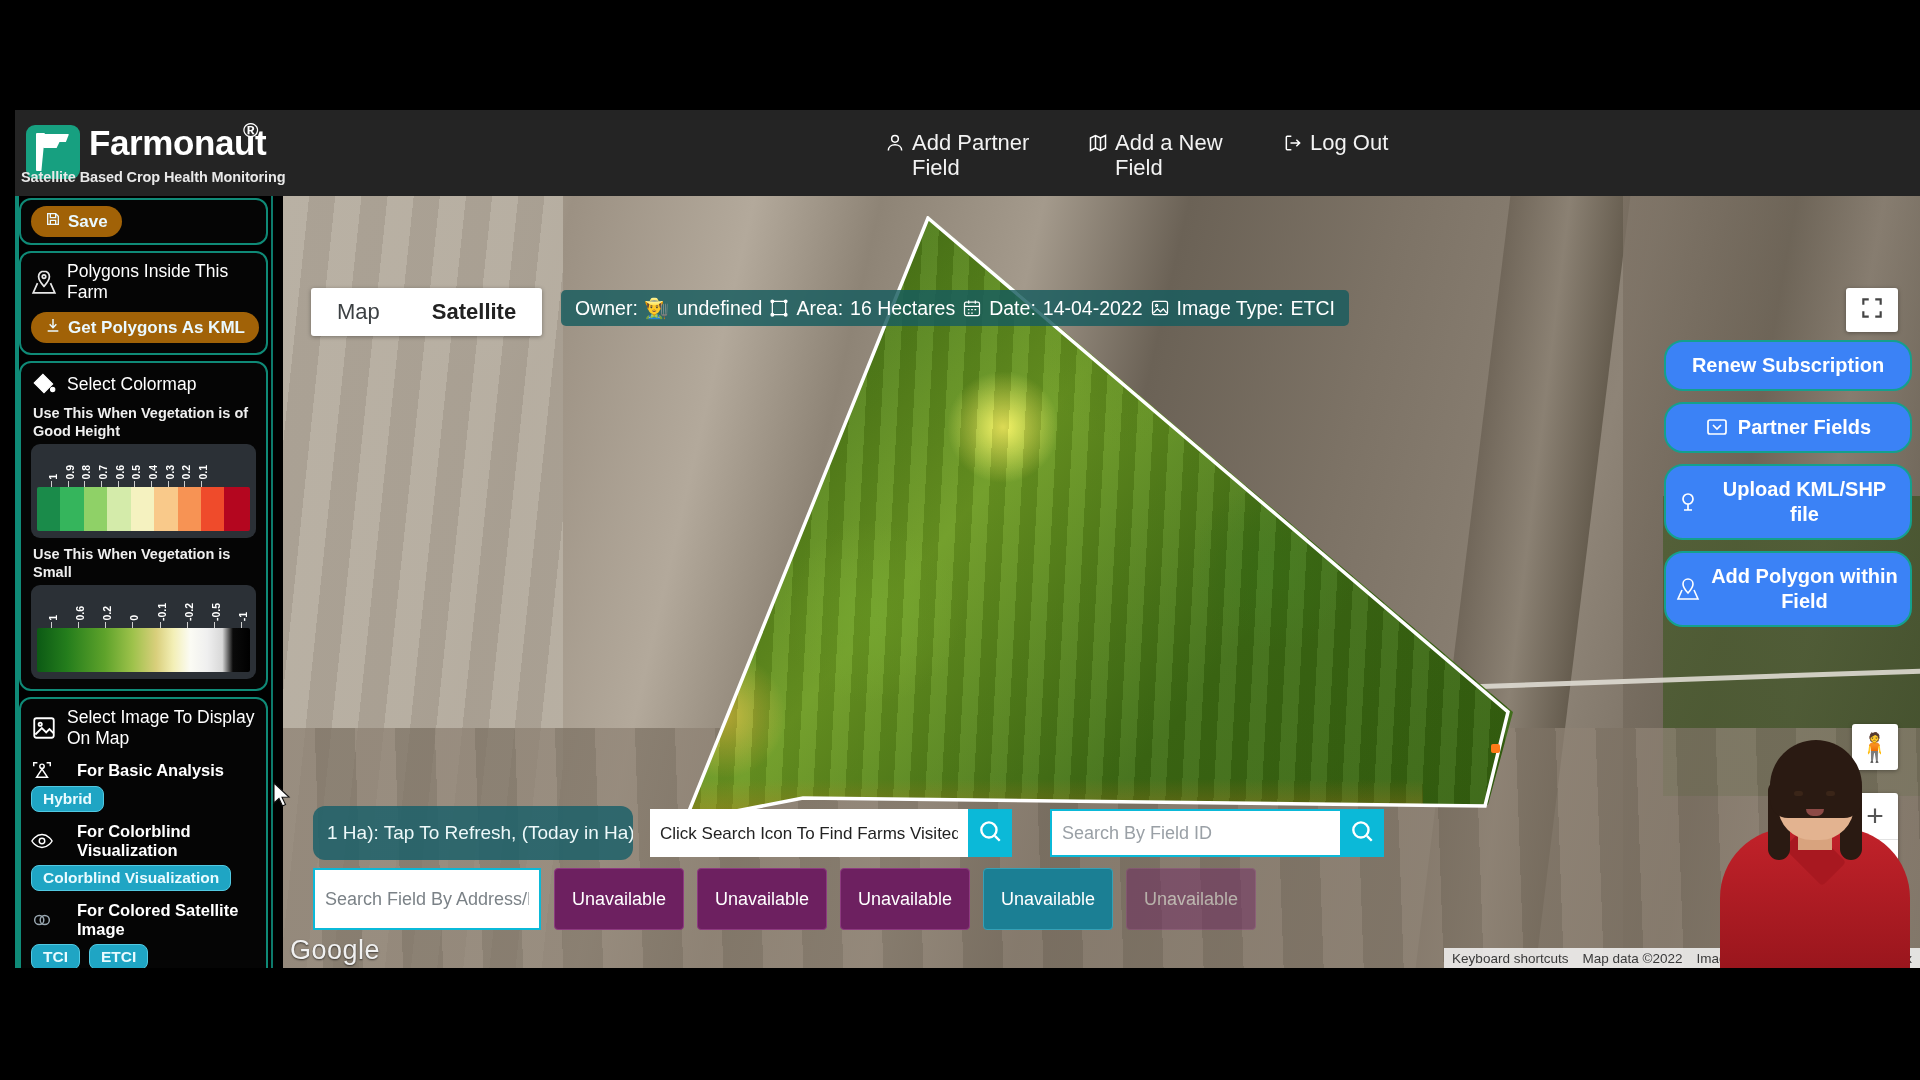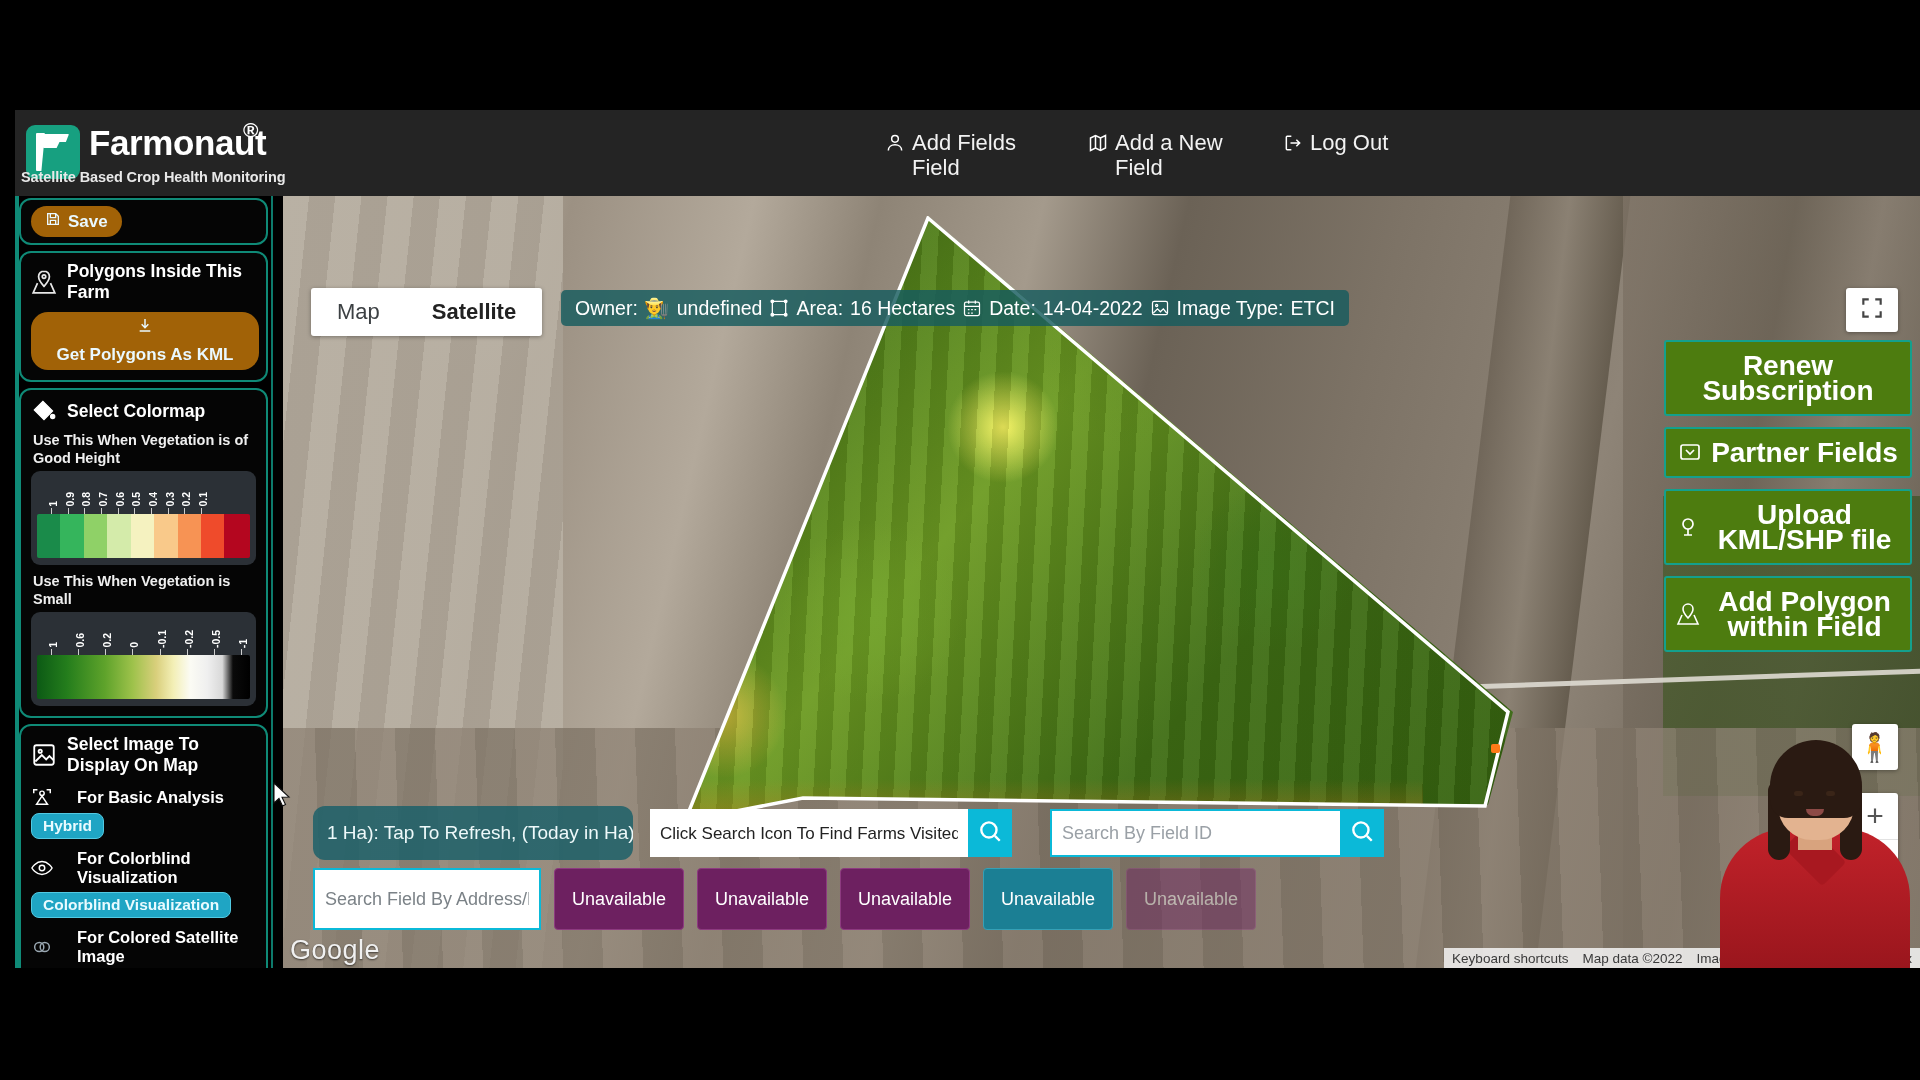--- a/index.html
+++ b/index.html
@@ -87,21 +87,21 @@
     padding: 8px 10px 10px 10px;
   }
   .pillbtn {
     display: inline-flex; align-items: center; gap: 7px;
     background: #a16207; color: #eaf9ff; border-radius: 17px;
     padding: 5px 14px; font-size: 17px; font-weight: bold; cursor: pointer;
     border: none;
   }
   .sb-head {
     display: flex; align-items: center; gap: 10px;
-    color: #fff; font-size: 17.5px; font-weight: bold; line-height: 21px;
+    color: #fff; font-size: 17.5px; font-weight: normal; line-height: 21px;
   }
   .sb-head .sb-ico { width: 26px; height: 26px; flex: 0 0 26px; }
   .sb-head .sb-ico svg { width: 26px; height: 26px; display: block; }
   .sb-sub {
     color: #efefef; font-size: 14.5px; font-weight: bold; line-height: 18px;
     margin: 7px 0 4px 2px;
   }
   .cmap-box {
     background: #2b3036; border-radius: 9px; padding: 5px 6px 7px 6px;
     margin-top: 2px;
@@ -231,22 +231,22 @@
   #fsbtn {
     position:absolute; right: 22px; top: 92px; width: 52px; height: 44px;
     background:#fff; border-radius:3px; display:flex; align-items:center; justify-content:center;
     box-shadow: 0 1px 4px rgba(0,0,0,.35); cursor:pointer;
   }
   #fsbtn svg { width: 26px; height: 26px; }
 
   
   #rstack { position:absolute; right: 8px; top: 144px; width: 248px; }
   .rbtn {
-    background: #4d7c0f; border: 2px solid #14a08d; border-radius: 3px;
-    color: #fff; font-size: 28px; font-weight: bold;
+    background: #3b82f6; border: 2px solid #14a08d; border-radius: 19px;
+    color: #fff; font-size: 20px; font-weight: bold;
     padding: 11px 10px; margin-bottom: 11px; text-align:center;
     display:flex; align-items:center; justify-content:center; gap:9px;
     line-height: 25px; cursor:pointer;
   }
   .rbtn .rico { width:24px; height:24px; flex:0 0 24px; }
   .rbtn .rico svg { width:24px; height:24px; display:block; }
 
   
   #pegman {
     position:absolute; right: 22px; bottom: 198px; width: 46px; height: 46px;
@@ -366,21 +366,21 @@
       </div>
 
 
       <div class="navitem nav-partner">
         <span class="nav-ico">
           <svg viewBox="0 0 24 24" fill="none" stroke="#fff" stroke-width="1.8">
               <circle cx="12" cy="7" r="4"></circle>
               <path d="M4 21c0-4.4 3.6-7 8-7s8 2.6 8 7"></path>
             </svg>
         </span>
-        <span class="nlabel">Add Fields Field</span>
+        <span class="nlabel">Add Partner Field</span>
       </div>
 
       <div class="navitem nav-newfield">
         <span class="nav-ico">
           <svg viewBox="0 0 24 24" fill="none" stroke="#fff" stroke-width="1.8">
               <path d="M3 6l6-3 6 3 6-3v15l-6 3-6-3-6 3z"></path>
               <path d="M9 3v15M15 6v15"></path>
             </svg>
         </span>
         <span class="nlabel">Add a New Field</span>
@@ -416,21 +416,21 @@
         <div class="sb-head">
           <span class="sb-ico">
             <svg viewBox="0 0 24 24" fill="none" stroke="#e8e8e8" stroke-width="1.6">
                 <path d="M12 2c-2.8 0-5 2.2-5 5 0 3.6 5 9 5 9s5-5.4 5-9c0-2.8-2.2-5-5-5z"></path>
                 <circle cx="12" cy="7" r="1.6"></circle>
                 <path d="M6 13L2 22h20l-4-9"></path>
               </svg>
           </span>
           <span>Polygons Inside This Farm</span>
         </div>
-        <button class="pillbtn" style="margin-top:9px;width:228px;justify-content:flex-start;flex-direction:column;">
+        <button class="pillbtn" style="margin-top:9px;width:228px;justify-content:flex-start;">
           <span>
             <svg viewBox="0 0 24 24" width="16" height="16" fill="none" stroke="#eaf9ff" stroke-width="2.2">
                 <path d="M12 3v12M7 11l5 5 5-5M4 21h16"></path>
               </svg>
           </span>
           <span>Get Polygons As KML</span>
         </button>
       </div>
 
       <div class="sb-card">

